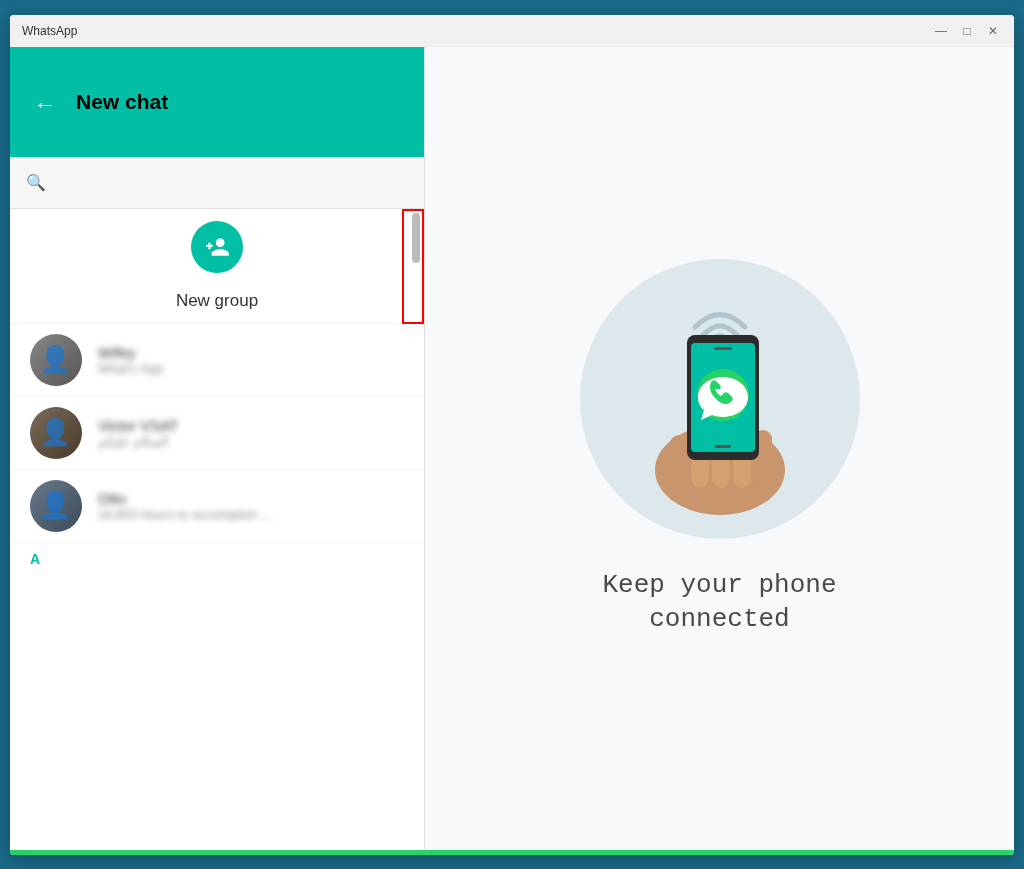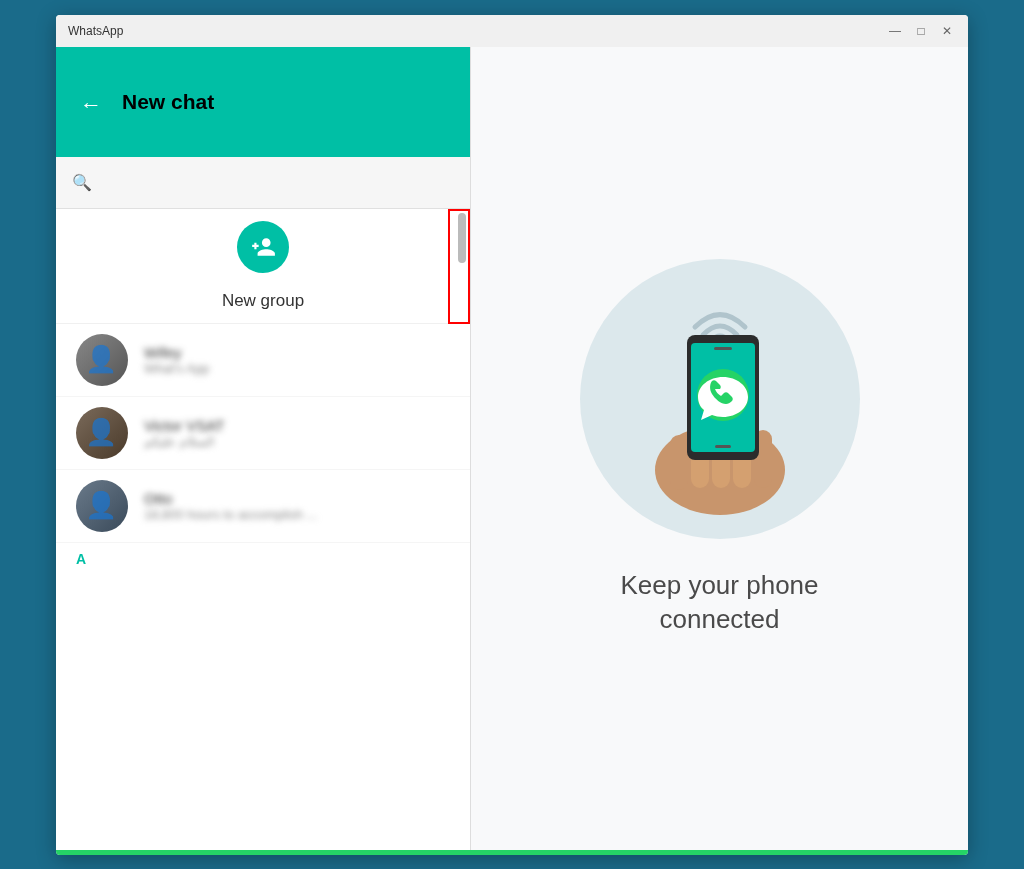--- a/index.html
+++ b/index.html
@@ -7,21 +7,21 @@
       width: 1024px;
       height: 869px;
       background: #1a6b8a;
       display: flex;
       align-items: center;
       justify-content: center;
       font-family: 'Segoe UI', Arial, sans-serif;
       overflow: hidden;
     }
     .window {
-      width: 912px;
+      width: 1004px;
       height: 840px;
       background: #fff;
       border-radius: 4px;
       display: flex;
       flex-direction: column;
       box-shadow: 0 4px 20px rgba(0,0,0,0.3);
       overflow: hidden;
     }
     .title-bar {
       height: 32px;
@@ -240,20 +240,21 @@
       bottom: 20px;
       left: 50%;
       transform: translateX(-50%);
     }
     .keep-connected-title {
       font-size: 26px;
       color: #4a4a4a;
       text-align: center;
       font-weight: 300;
       line-height: 1.3;
+      font-family: Liberation Mono, monospace;
     }
     .keep-connected-sub {
       font-size: 14px;
       color: #888;
       text-align: center;
       max-width: 320px;
       line-height: 1.6;
     }
     .bottom-green-bar {
       height: 5px;

